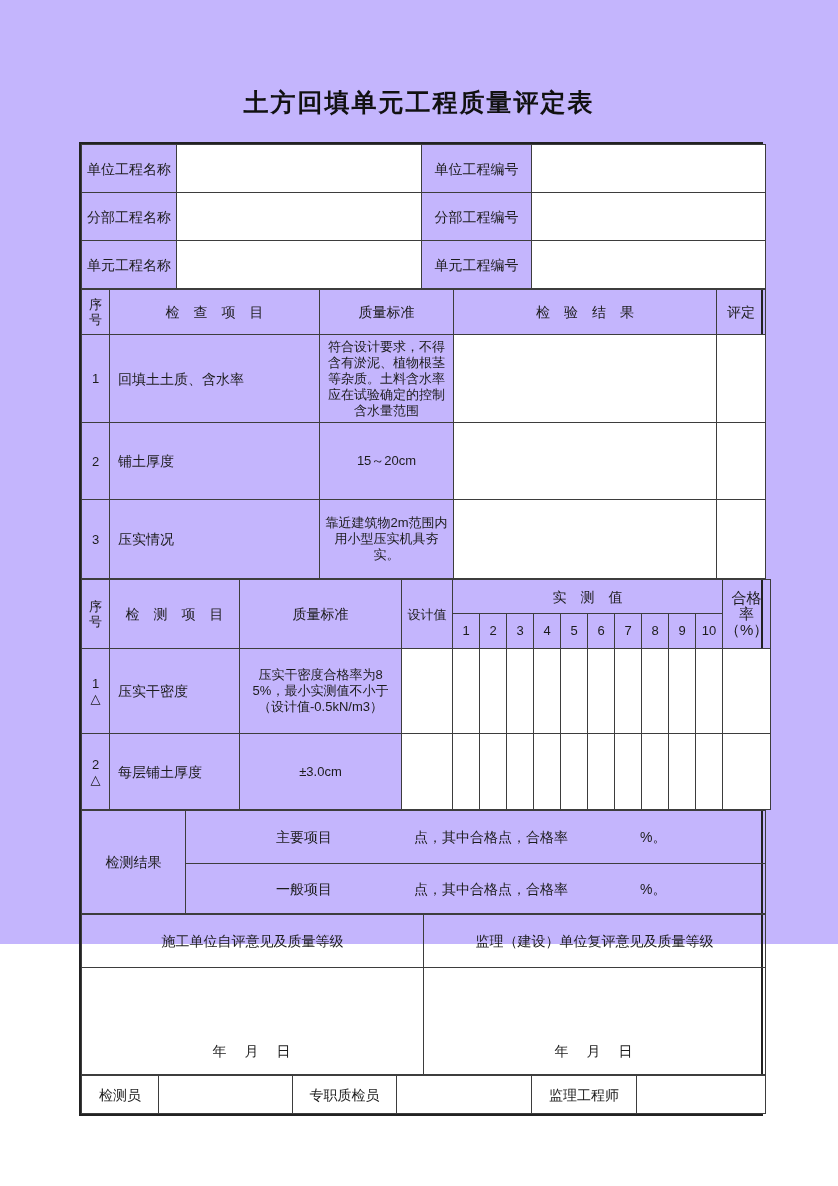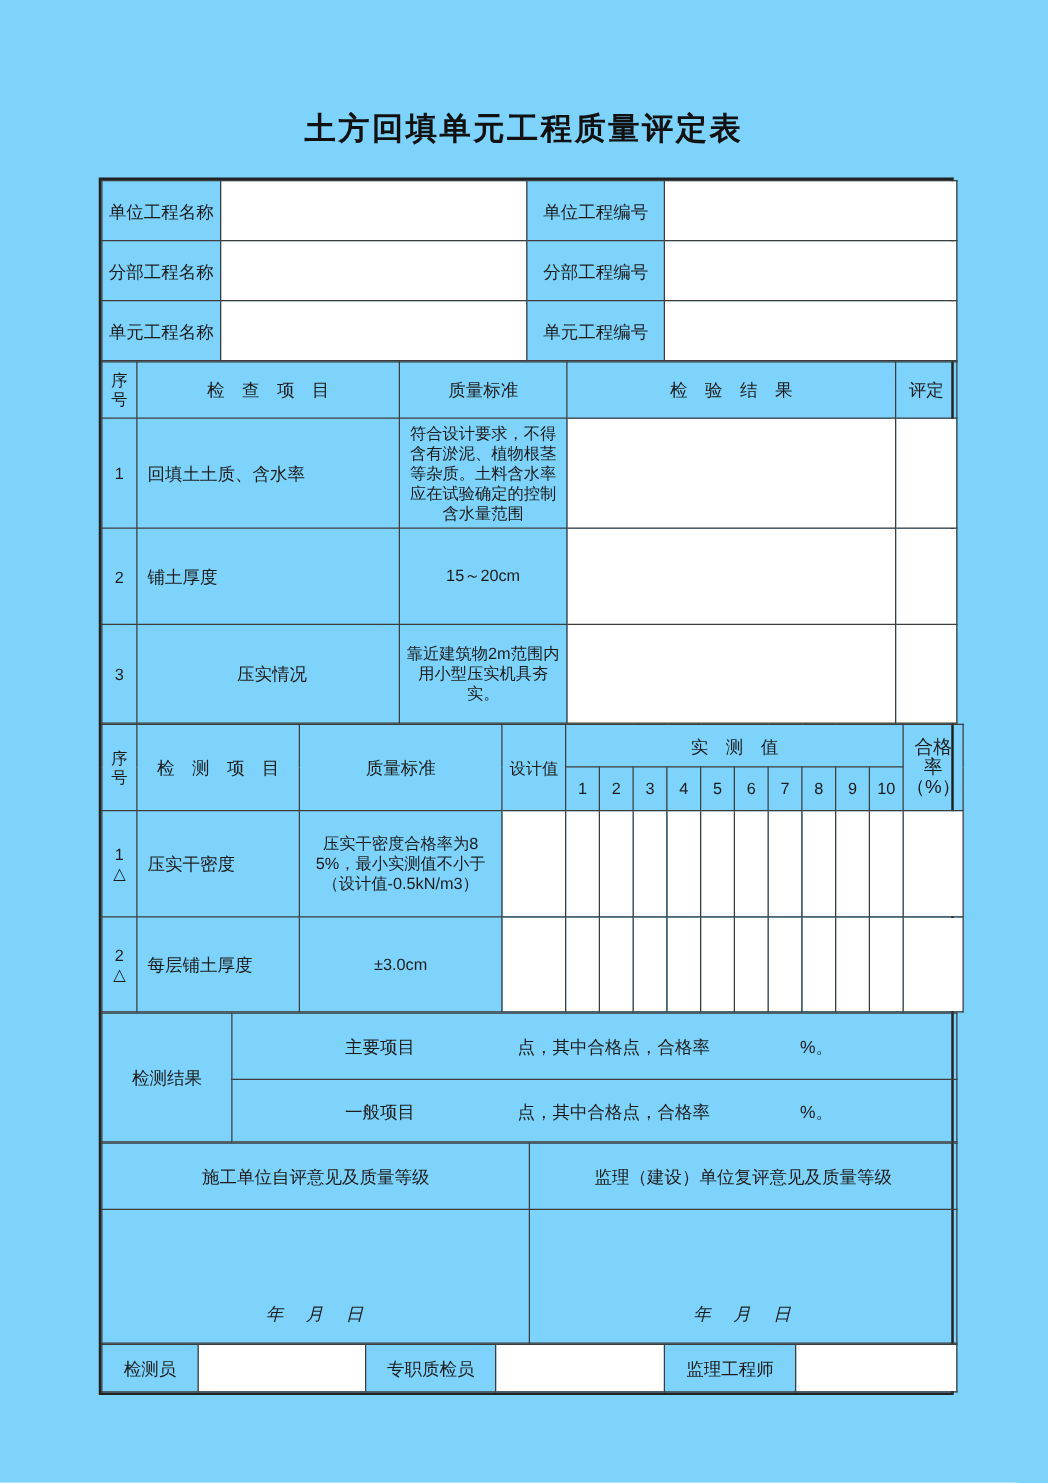--- a/index.html
+++ b/index.html
@@ -2,21 +2,21 @@
 <html><head>
 <meta charset="utf-8">
 <style>
   * { box-sizing: border-box; }
   html,body { margin:0; padding:0; background:#ffffff; }
   body {
     width:838px; height:1186px; overflow:hidden;
     font-family:"Liberation Sans","DejaVu Sans",sans-serif;
     color:#1c1c1c;
   }
-  .page { position:relative; width:838px; height:1186px; background:#7dd3fc; }
+  .page { position:relative; width:838px; height:944px; background:#c4b5fd; }
   .doc-title {
     position:absolute; top:86px; left:0; width:838px;
     text-align:center; font-size:25px; font-weight:bold; letter-spacing:2px;
     color:#111;
   }
   .form-wrap {
     position:absolute; top:142px; left:79px; width:684px;
     border:2px solid #222;
   }
   table { border-collapse:collapse; table-layout:fixed; width:100%; }
@@ -43,21 +43,21 @@
   .std { font-size:13px; line-height:16px; padding:2px 5px; }
   .seq-cell { font-size:13px; padding:0 5px; line-height:15px; }
   .num-cell { font-size:13px; }
   .rate-head { font-size:15px; line-height:16px; }
   .res-cell { text-align:left; }
   .res-row { display:flex; align-items:center; padding-left:16px; }
   .res-row .slot1 { width:128px; text-align:right; }
   .res-row .slot2 { width:166px; text-align:right; }
   .res-row .slot3 { width:142px; text-align:left; }
   .res-row .slot4 { text-align:left; }
-  .date-cell { vertical-align:bottom; padding-bottom:14px; letter-spacing:2px;font-style:italic; }
+  .date-cell { vertical-align:bottom; padding-bottom:14px; letter-spacing:2px; }
   .blank { background:#fff; }
 </style>
 </head>
 <body>
 
 <div class="page">
 
   <div class="doc-title">土方回填单元工程质量评定表</div>
 
   <div class="form-wrap">
@@ -116,21 +116,21 @@
       </tr>
       <tr class="h77">
         <td class="seq-cell">2</td>
         <td style="text-align:left;padding-left:8px;">铺土厚度</td>
         <td class="std">15～20cm</td>
         <td class="blank"></td>
         <td class="blank"></td>
       </tr>
       <tr class="h79">
         <td class="seq-cell">3</td>
-        <td style="text-align:center;padding-left:8px;">压实情况</td>
+        <td style="text-align:left;padding-left:8px;">压实情况</td>
         <td class="std">靠近建筑物2m范围内用小型压实机具夯实。</td>
         <td class="blank"></td>
         <td class="blank"></td>
       </tr>
     </tbody>
       </table>
 
     <table class="sect">
       <colgroup>
         <col style="width:28px">

